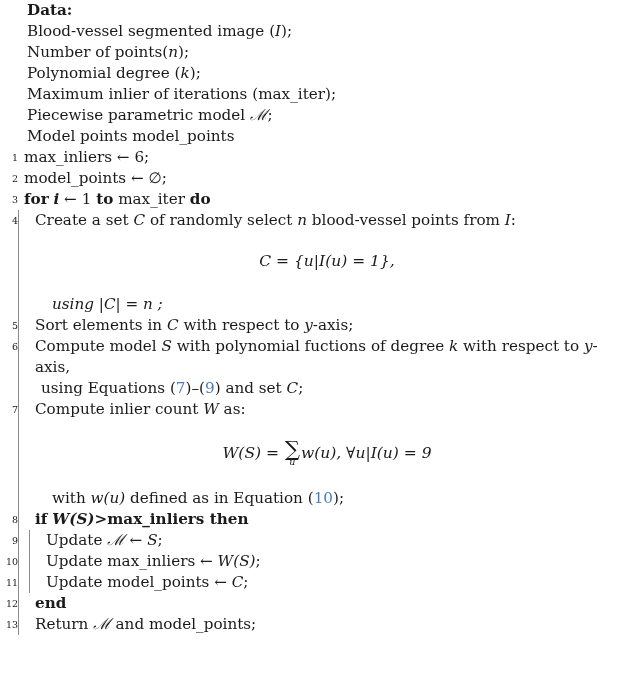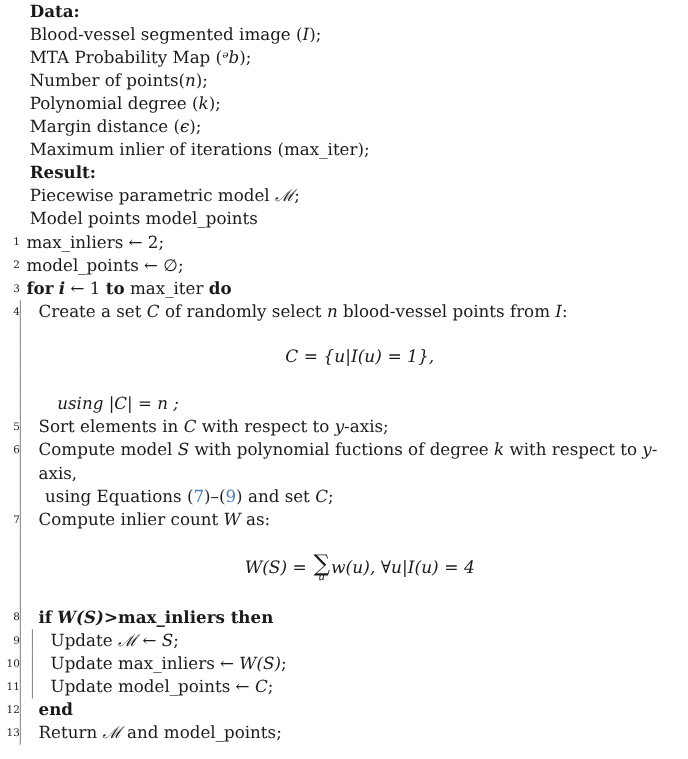--- a/index.html
+++ b/index.html
@@ -131,63 +131,51 @@
   <div class="row hdr">
     <div class="lineno"></div>
     <div class="txt b">Data:</div>
   </div>
 
   <div class="row hdr">
     <div class="lineno"></div>
     <div class="txt"><span>Blood-vessel segmented image (</span><span class="i">I</span><span>);</span></div>
   </div>
 
-  <div class="row hdr">
-    <div class="lineno"></div>
-    <div class="txt"><span>MTA Probability Map (</span><span class="cal">ᵊb</span><span>);</span></div>
-  </div>
 
   <div class="row hdr">
     <div class="lineno"></div>
     <div class="txt"><span>Number of points(</span><span class="i">n</span><span>);</span></div>
   </div>
 
   <div class="row hdr">
     <div class="lineno"></div>
     <div class="txt"><span>Polynomial degree (</span><span class="i">k</span><span>);</span></div>
   </div>
 
-  <div class="row hdr">
-    <div class="lineno"></div>
-    <div class="txt"><span>Margin distance (</span><span class="i">ϵ</span><span>);</span></div>
-  </div>
 
   <div class="row hdr">
     <div class="lineno"></div>
     <div class="txt">Maximum inlier of iterations (max_iter);</div>
   </div>
 
-  <div class="row hdr">
-    <div class="lineno"></div>
-    <div class="txt b">Result:</div>
-  </div>
 
   <div class="row hdr">
     <div class="lineno"></div>
     <div class="txt"><span>Piecewise parametric model </span><span class="cal">ℳ</span><span>;</span></div>
   </div>
 
   <div class="row hdr">
     <div class="lineno"></div>
     <div class="txt">Model points model_points</div>
   </div>
 
   <div class="row">
     <div class="lineno">1</div>
-    <div class="txt">max_inliers ← 2;</div>
+    <div class="txt">max_inliers ← 6;</div>
   </div>
 
   <div class="row">
     <div class="lineno">2</div>
     <div class="txt">model_points ← ∅;</div>
   </div>
 
   <div class="row">
     <div class="lineno">3</div>
     <div class="txt"><span class="b">for</span> <span class="bi">i</span> <span>← 1</span> <span class="b">to</span> <span>max_iter</span> <span class="b">do</span></div>
@@ -247,28 +235,34 @@
   </div>
 
   <div class="row eqrow">
     <div class="lineno"></div>
     <div class="rail ruled"></div>
     <div class="eqbody eq-space"></div>
   </div>
   <div class="row eqrow">
     <div class="lineno"></div>
     <div class="rail ruled"></div>
-    <div class="eqbody"><span class="eqline"><span class="i">W(S)</span><span> = </span><span class="sum"><span class="sig">∑</span><span class="sub">u</span></span><span class="i">w(u),</span><span class="i"> ∀u|I(u) = 4</span></span></div>
+    <div class="eqbody"><span class="eqline"><span class="i">W(S)</span><span> = </span><span class="sum"><span class="sig">∑</span><span class="sub">u</span></span><span class="i">w(u),</span><span class="i"> ∀u|I(u) = 9</span></span></div>
   </div>
   <div class="row eqrow">
     <div class="lineno"></div>
     <div class="rail ruled"></div>
     <div class="eqbody eq-space"></div>
   </div>
 
+  <div class="row cont">
+    <div class="lineno"></div>
+    <div class="rail ruled"></div>
+    <div class="rail pad"></div>
+    <div class="txt"><span>with </span><span class="i">w(u)</span><span> defined as in Equation (</span><span class="eqref">10</span><span>);</span></div>
+  </div>
 
   <div class="row">
     <div class="lineno">8</div>
     <div class="rail ruled"></div>
     <div class="txt"><span class="b">if</span> <span class="bi">W(S)</span><span class="b">&gt;max_inliers </span><span class="b">then</span></div>
   </div>
 
   <div class="row">
     <div class="lineno">9</div>
     <div class="rail ruled"></div>

